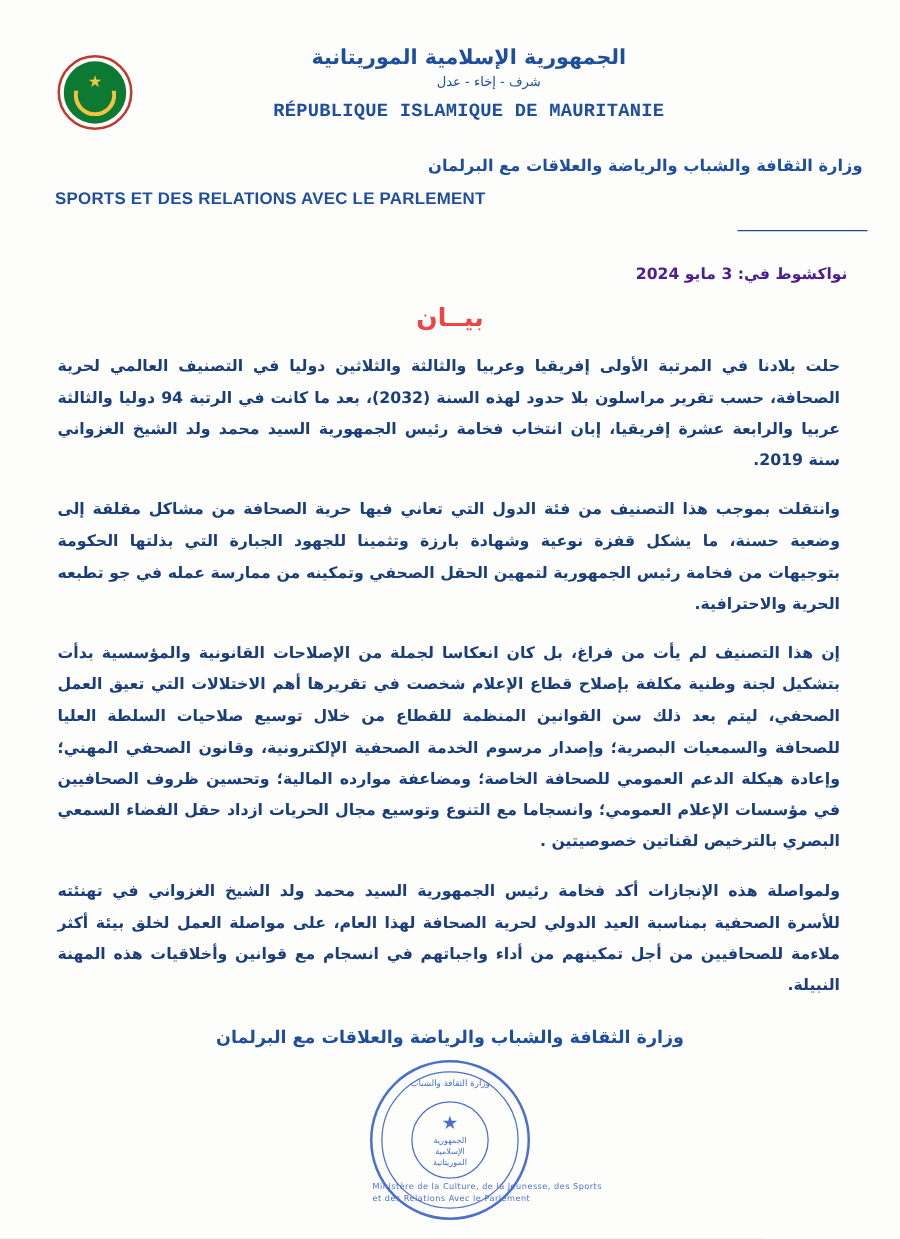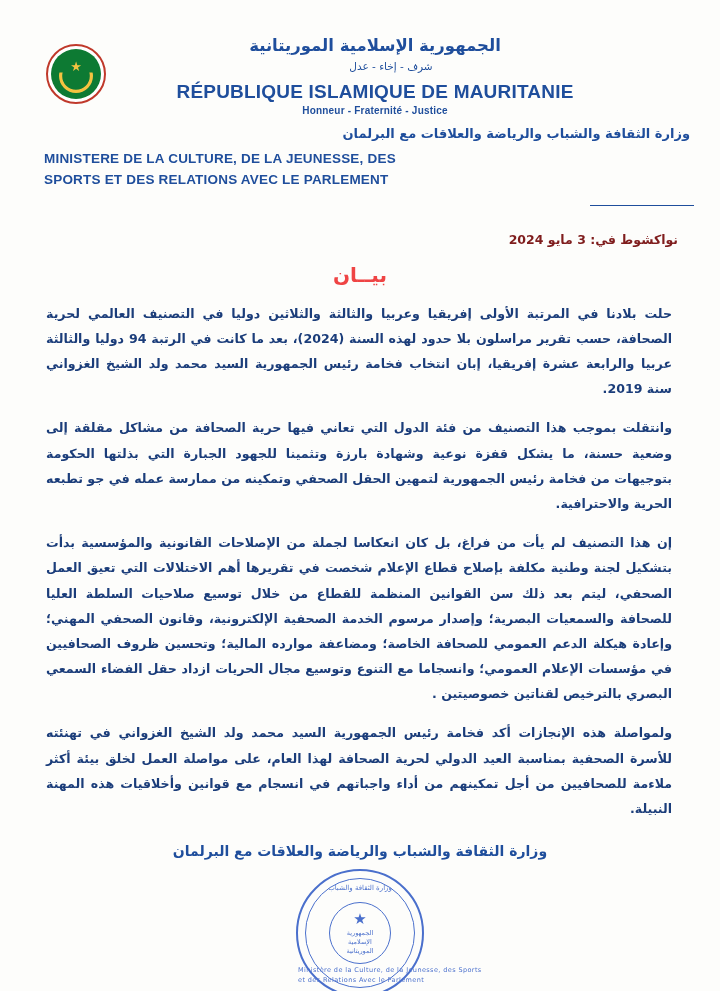--- a/index.html
+++ b/index.html
@@ -41,22 +41,22 @@
   .ar-motto {
     font-family: "DejaVu Sans", sans-serif;
     font-size: 10.5px;
     color: #1f4e9c;
     margin-top: 3px;
     letter-spacing: 0.5px;
     padding-left: 32px;
   }
   .fr-state {
     direction: ltr;
-    font-family: Liberation Sans, sans-serif;
-    font-size: 19px;
+    font-family: Liberation Mono, monospace;
+    font-size: 15px;
     font-weight: bold;
     color: #1f4e9c;
     margin-top: 9px;
     letter-spacing: 0.2px;
   }
   .fr-motto {
     direction: ltr;
     font-family: "Liberation Sans", sans-serif;
     font-size: 10px;
     font-weight: bold;
@@ -138,21 +138,21 @@
     height: 1px;
     background: #1f4e9c;
     margin: 14px 0 0 96px;
   }
   
   .date-line {
     text-align: right;
     font-family: "DejaVu Sans", sans-serif;
     font-size: 12.5px;
     font-weight: bold;
-    color: #7f1d1d;
+    color: #4c1d95;
     margin: 26px 42px 0 0;
   }
   .doc-title {
     text-align: center;
     font-family: "DejaVu Sans", sans-serif;
     font-size: 20px;
     font-weight: bold;
     color: #ef4444;
     letter-spacing: 2px;
     margin-top: 16px;
@@ -261,39 +261,37 @@
       <div class="ring"></div>
       <div class="inner">
         <div class="star">★</div>
         <div class="crescent"></div>
       </div>
     </div>
     <div class="header-center">
       <div class="ar-state">الجمهورية الإسلامية الموريتانية</div>
       <div class="ar-motto">شرف - إخاء - عدل</div>
       <div class="fr-state">RÉPUBLIQUE ISLAMIQUE DE MAURITANIE</div>
-      <div class="fr-motto">Honneur - Fraternité - Justice</div>
     </div>
   </div>
 
   <div class="ministry">
     <div class="ministry-ar">وزارة الثقافة والشباب والرياضة والعلاقات مع البرلمان</div>
     <div class="ministry-fr">
-      <div>MINISTERE DE LA CULTURE, DE LA JEUNESSE, DES</div>
       <div>SPORTS ET DES RELATIONS AVEC LE PARLEMENT</div>
     </div>
     <div class="rule"></div>
   </div>
 
   <div class="date-line">نواكشوط في: 3 مايو 2024</div>
 
   <div class="doc-title">بيــان</div>
 
   <div class="body-text">
-    <p>حلت بلادنا في المرتبة الأولى إفريقيا وعربيا والثالثة والثلاثين دوليا في التصنيف العالمي لحرية الصحافة، حسب تقرير مراسلون بلا حدود لهذه السنة (2024)، بعد ما كانت في الرتبة 94 دوليا والثالثة عربيا  والرابعة عشرة إفريقيا، إبان انتخاب فخامة رئيس الجمهورية السيد محمد ولد الشيخ الغزواني سنة 2019.</p>
+    <p>حلت بلادنا في المرتبة الأولى إفريقيا وعربيا والثالثة والثلاثين دوليا في التصنيف العالمي لحرية الصحافة، حسب تقرير مراسلون بلا حدود لهذه السنة (2032)، بعد ما كانت في الرتبة 94 دوليا والثالثة عربيا  والرابعة عشرة إفريقيا، إبان انتخاب فخامة رئيس الجمهورية السيد محمد ولد الشيخ الغزواني سنة 2019.</p>
     <p>وانتقلت بموجب هذا التصنيف  من فئة الدول التي تعاني فيها حرية الصحافة من مشاكل مقلقة إلى وضعية حسنة، ما يشكل قفزة نوعية وشهادة بارزة وتثمينا للجهود الجبارة التي بذلتها الحكومة بتوجيهات من فخامة رئيس الجمهورية لتمهين الحقل الصحفي وتمكينه من ممارسة عمله في جو تطبعه الحرية والاحترافية.</p>
     <p>إن هذا التصنيف لم يأت من فراغ، بل كان انعكاسا لجملة من الإصلاحات القانونية والمؤسسية بدأت بتشكيل لجنة وطنية مكلفة بإصلاح قطاع الإعلام  شخصت في تقريرها أهم الاختلالات التي تعيق العمل الصحفي، ليتم بعد ذلك سن القوانين المنظمة للقطاع من خلال توسيع صلاحيات السلطة العليا للصحافة والسمعيات البصرية؛ وإصدار مرسوم  الخدمة الصحفية  الإلكترونية، وقانون الصحفي المهني؛ وإعادة هيكلة الدعم العمومي للصحافة الخاصة؛ ومضاعفة موارده المالية؛ وتحسين ظروف الصحافيين في مؤسسات الإعلام العمومي؛ وانسجاما مع التنوع وتوسيع مجال الحريات ازداد حقل الفضاء السمعي البصري بالترخيص لقناتين خصوصيتين .</p>
     <p>ولمواصلة هذه الإنجازات أكد فخامة رئيس الجمهورية السيد محمد ولد الشيخ الغزواني في  تهنئته للأسرة الصحفية بمناسبة العيد الدولي لحرية الصحافة لهذا العام، على مواصلة العمل لخلق بيئة أكثر ملاءمة للصحافيين من أجل تمكينهم من أداء واجباتهم في انسجام مع قوانين وأخلاقيات هذه المهنة النبيلة.</p>
   </div>
 
   <div class="signature">وزارة الثقافة والشباب والرياضة والعلاقات مع البرلمان</div>
 
   <div class="stamp-wrap">
     <div class="stamp">
       <div class="stamp-arc top">وزارة الثقافة والشباب</div>

